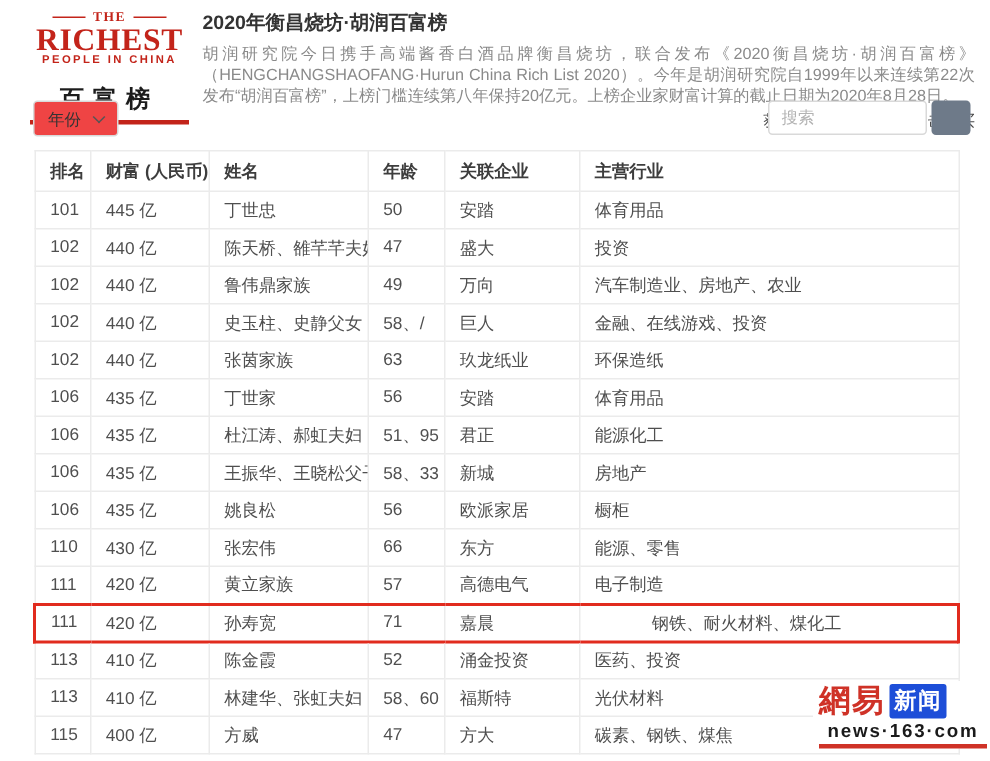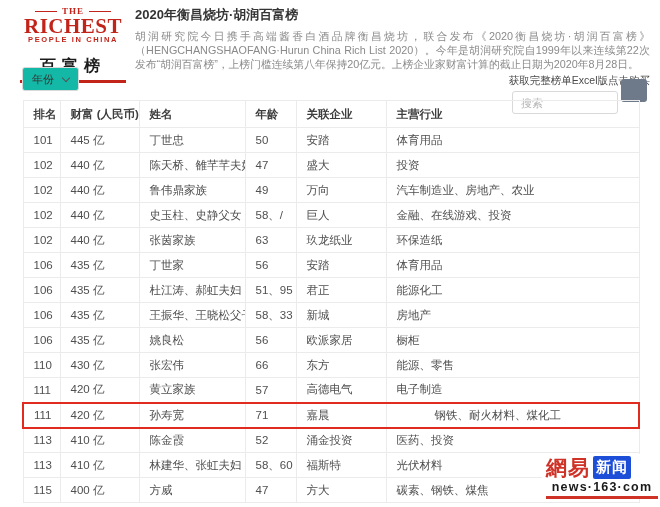--- a/index.html
+++ b/index.html
@@ -18,27 +18,27 @@
   .logo-bar { height:3px; background:#c3241a; margin-top:1px; }
 
   
   .header-text { position:absolute; left:135px; top:6px; right:10px; }
   .title { font-size:13px; font-weight:bold; color:#333; margin-bottom:5px; }
   .desc { font-size:10.8px; color:#8a8a8a; line-height:14px; text-align:justify; }
   .buy { margin-top:3px; font-size:10.5px; color:#4a4a4a; text-align:right; cursor:pointer; }
 
   
   .year-select { position:absolute; left:22px; top:67px; height:24px; padding:0 9px;
-                 border:1px solid #d9d9d9; border-radius:3px; background:#14b8a6;
+                 border:1px solid #d9d9d9; border-radius:3px; background:#ef4444;
                  display:flex; align-items:center; gap:9px; font-size:11px; color:#333; cursor:pointer; }
   .chev { width:6px; height:6px; border-right:1.5px solid #555; border-bottom:1.5px solid #555;
           transform:rotate(45deg); margin-top:-3px; }
   .search { position:absolute; right:13px; top:67px; display:flex; align-items:center; gap:3px; }
   .search input { width:106px; height:23px; border:1px solid #d9d9d9; border-radius:3px;
-                  padding:0 8px; font-size:11px; color:#333; outline:none;margin-top:24px; }
+                  padding:0 8px; font-size:11px; color:#333; outline:none; }
   .search input::placeholder { color:#b3b3b3; }
   .search-btn { width:26px; height:23px; background:#6e7a89; border:none; border-radius:3px; cursor:pointer; }
 
   
   table { position:absolute; left:22px; top:100px; width:616px; border-collapse:collapse; table-layout:fixed; }
   th,td { border:1px solid #ebebeb; padding:0 10px; font-size:11.5px; text-align:left;
           white-space:nowrap; overflow:hidden; }
   th { height:27px; color:#3d3d3d; font-weight:bold; }
   td { height:25px; color:#4f4f4f; }
   tr.hl td { border-top:2px solid #e12b1e; border-bottom:2px solid #e12b1e; }

